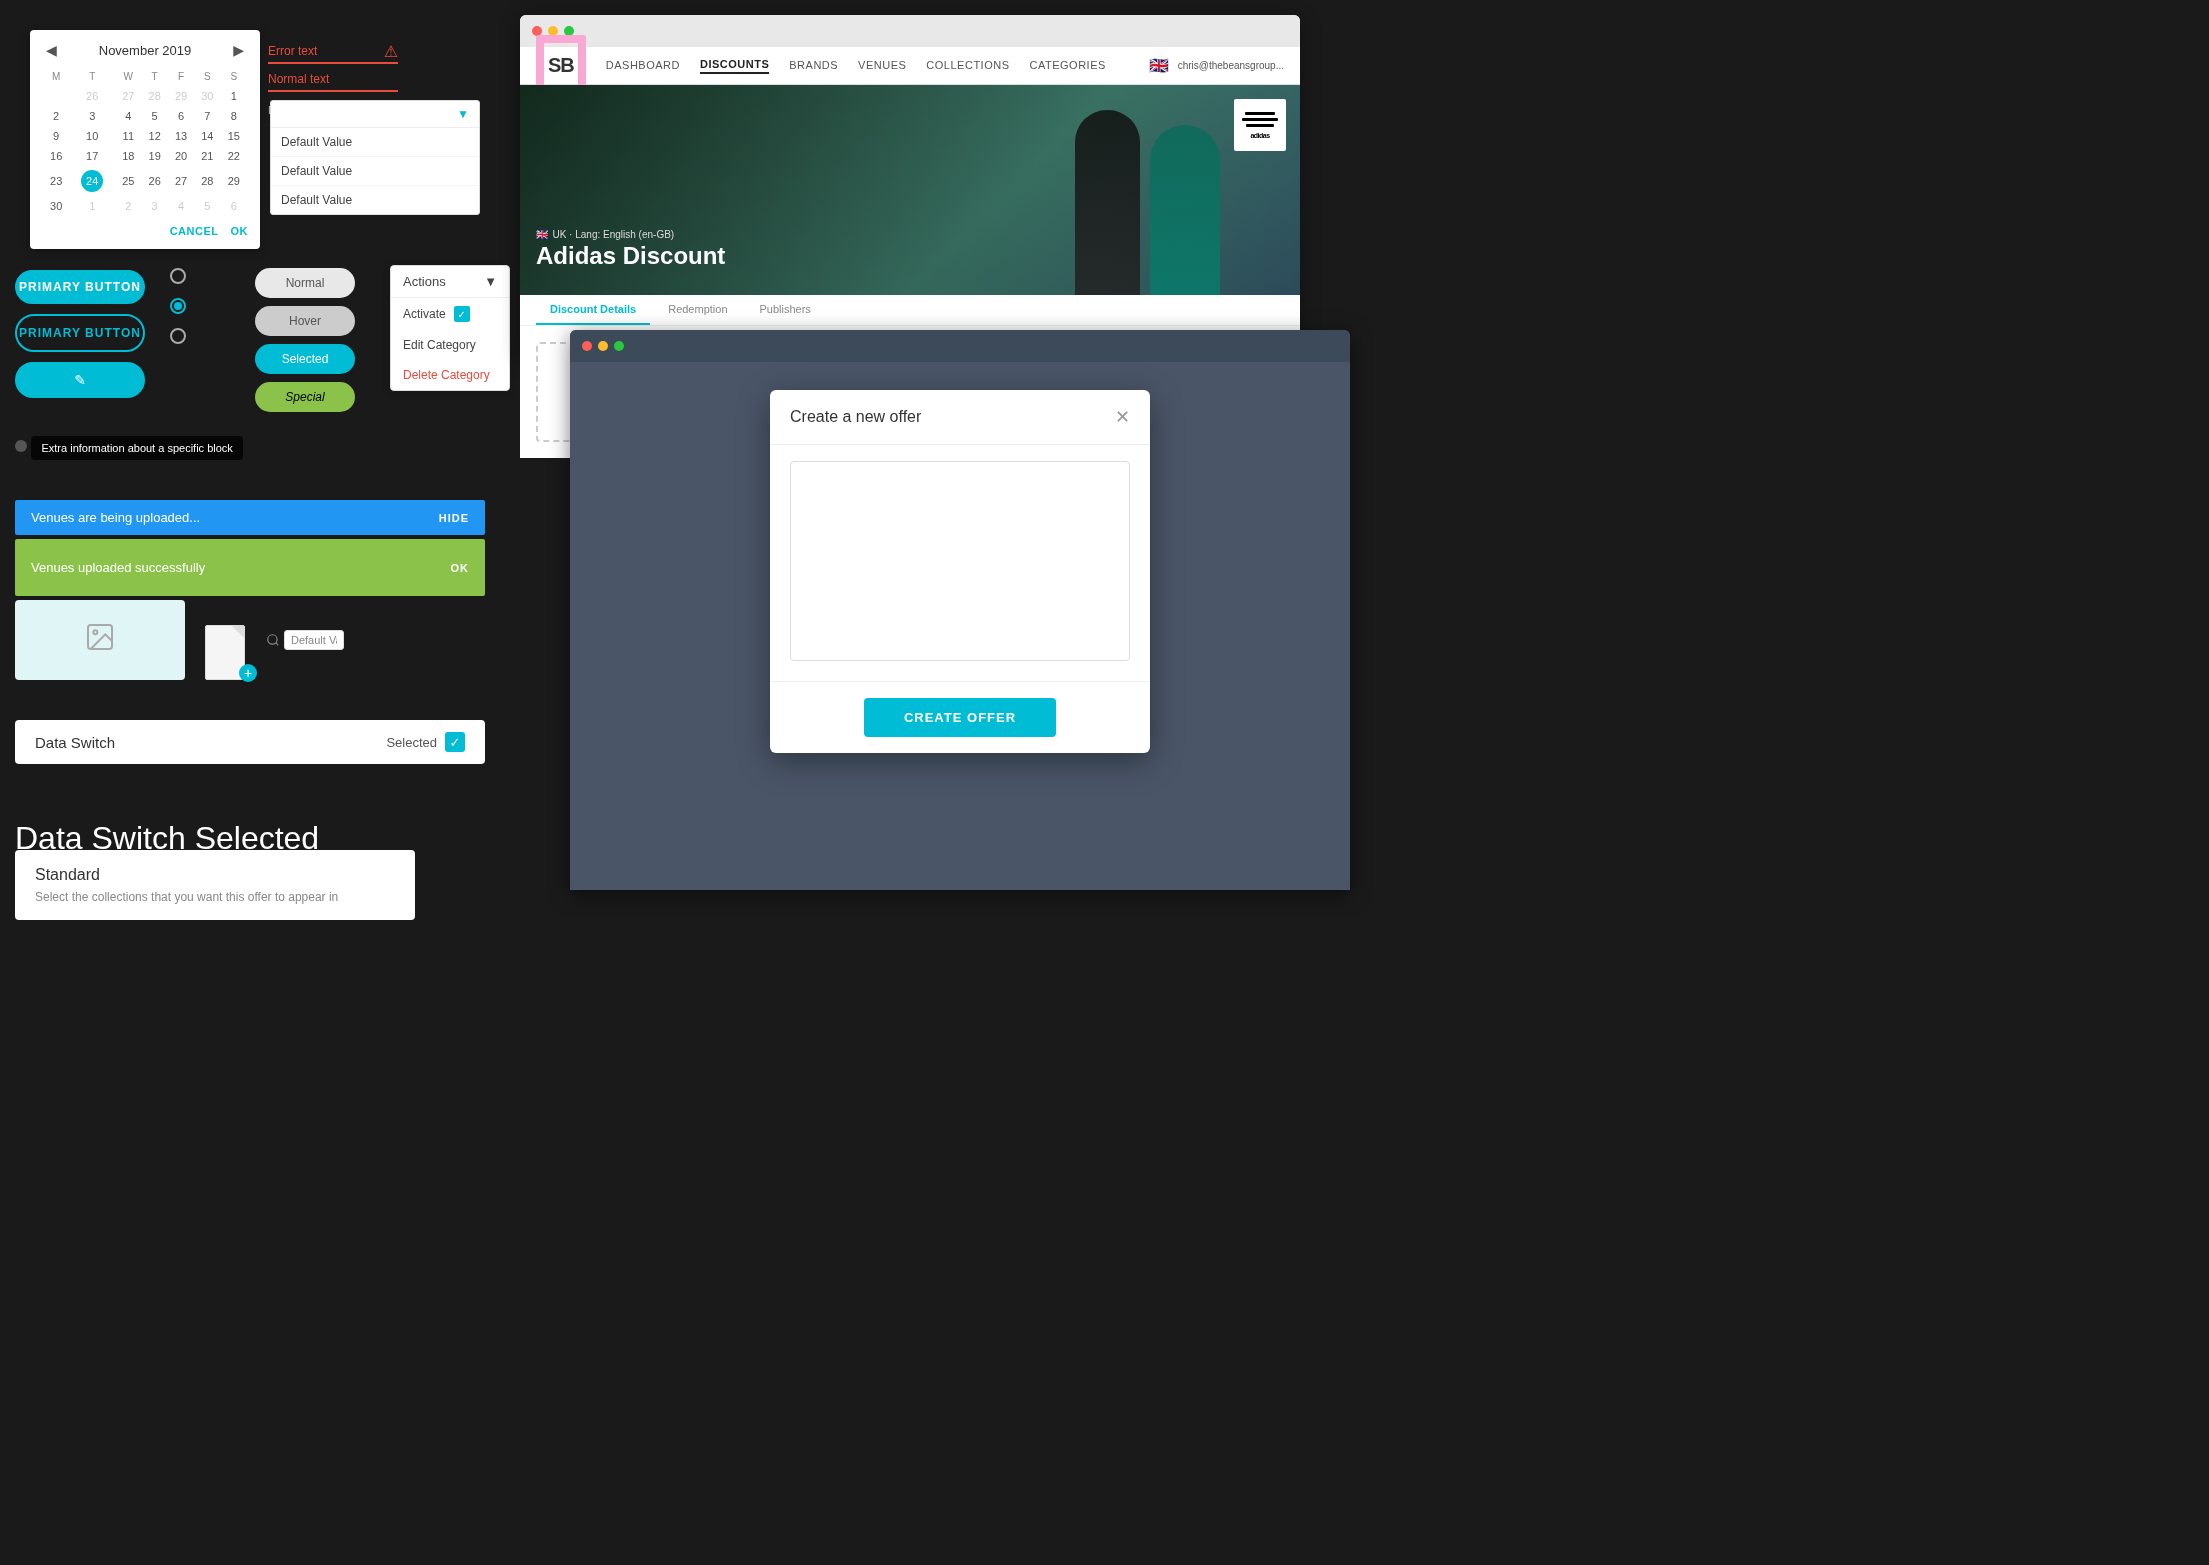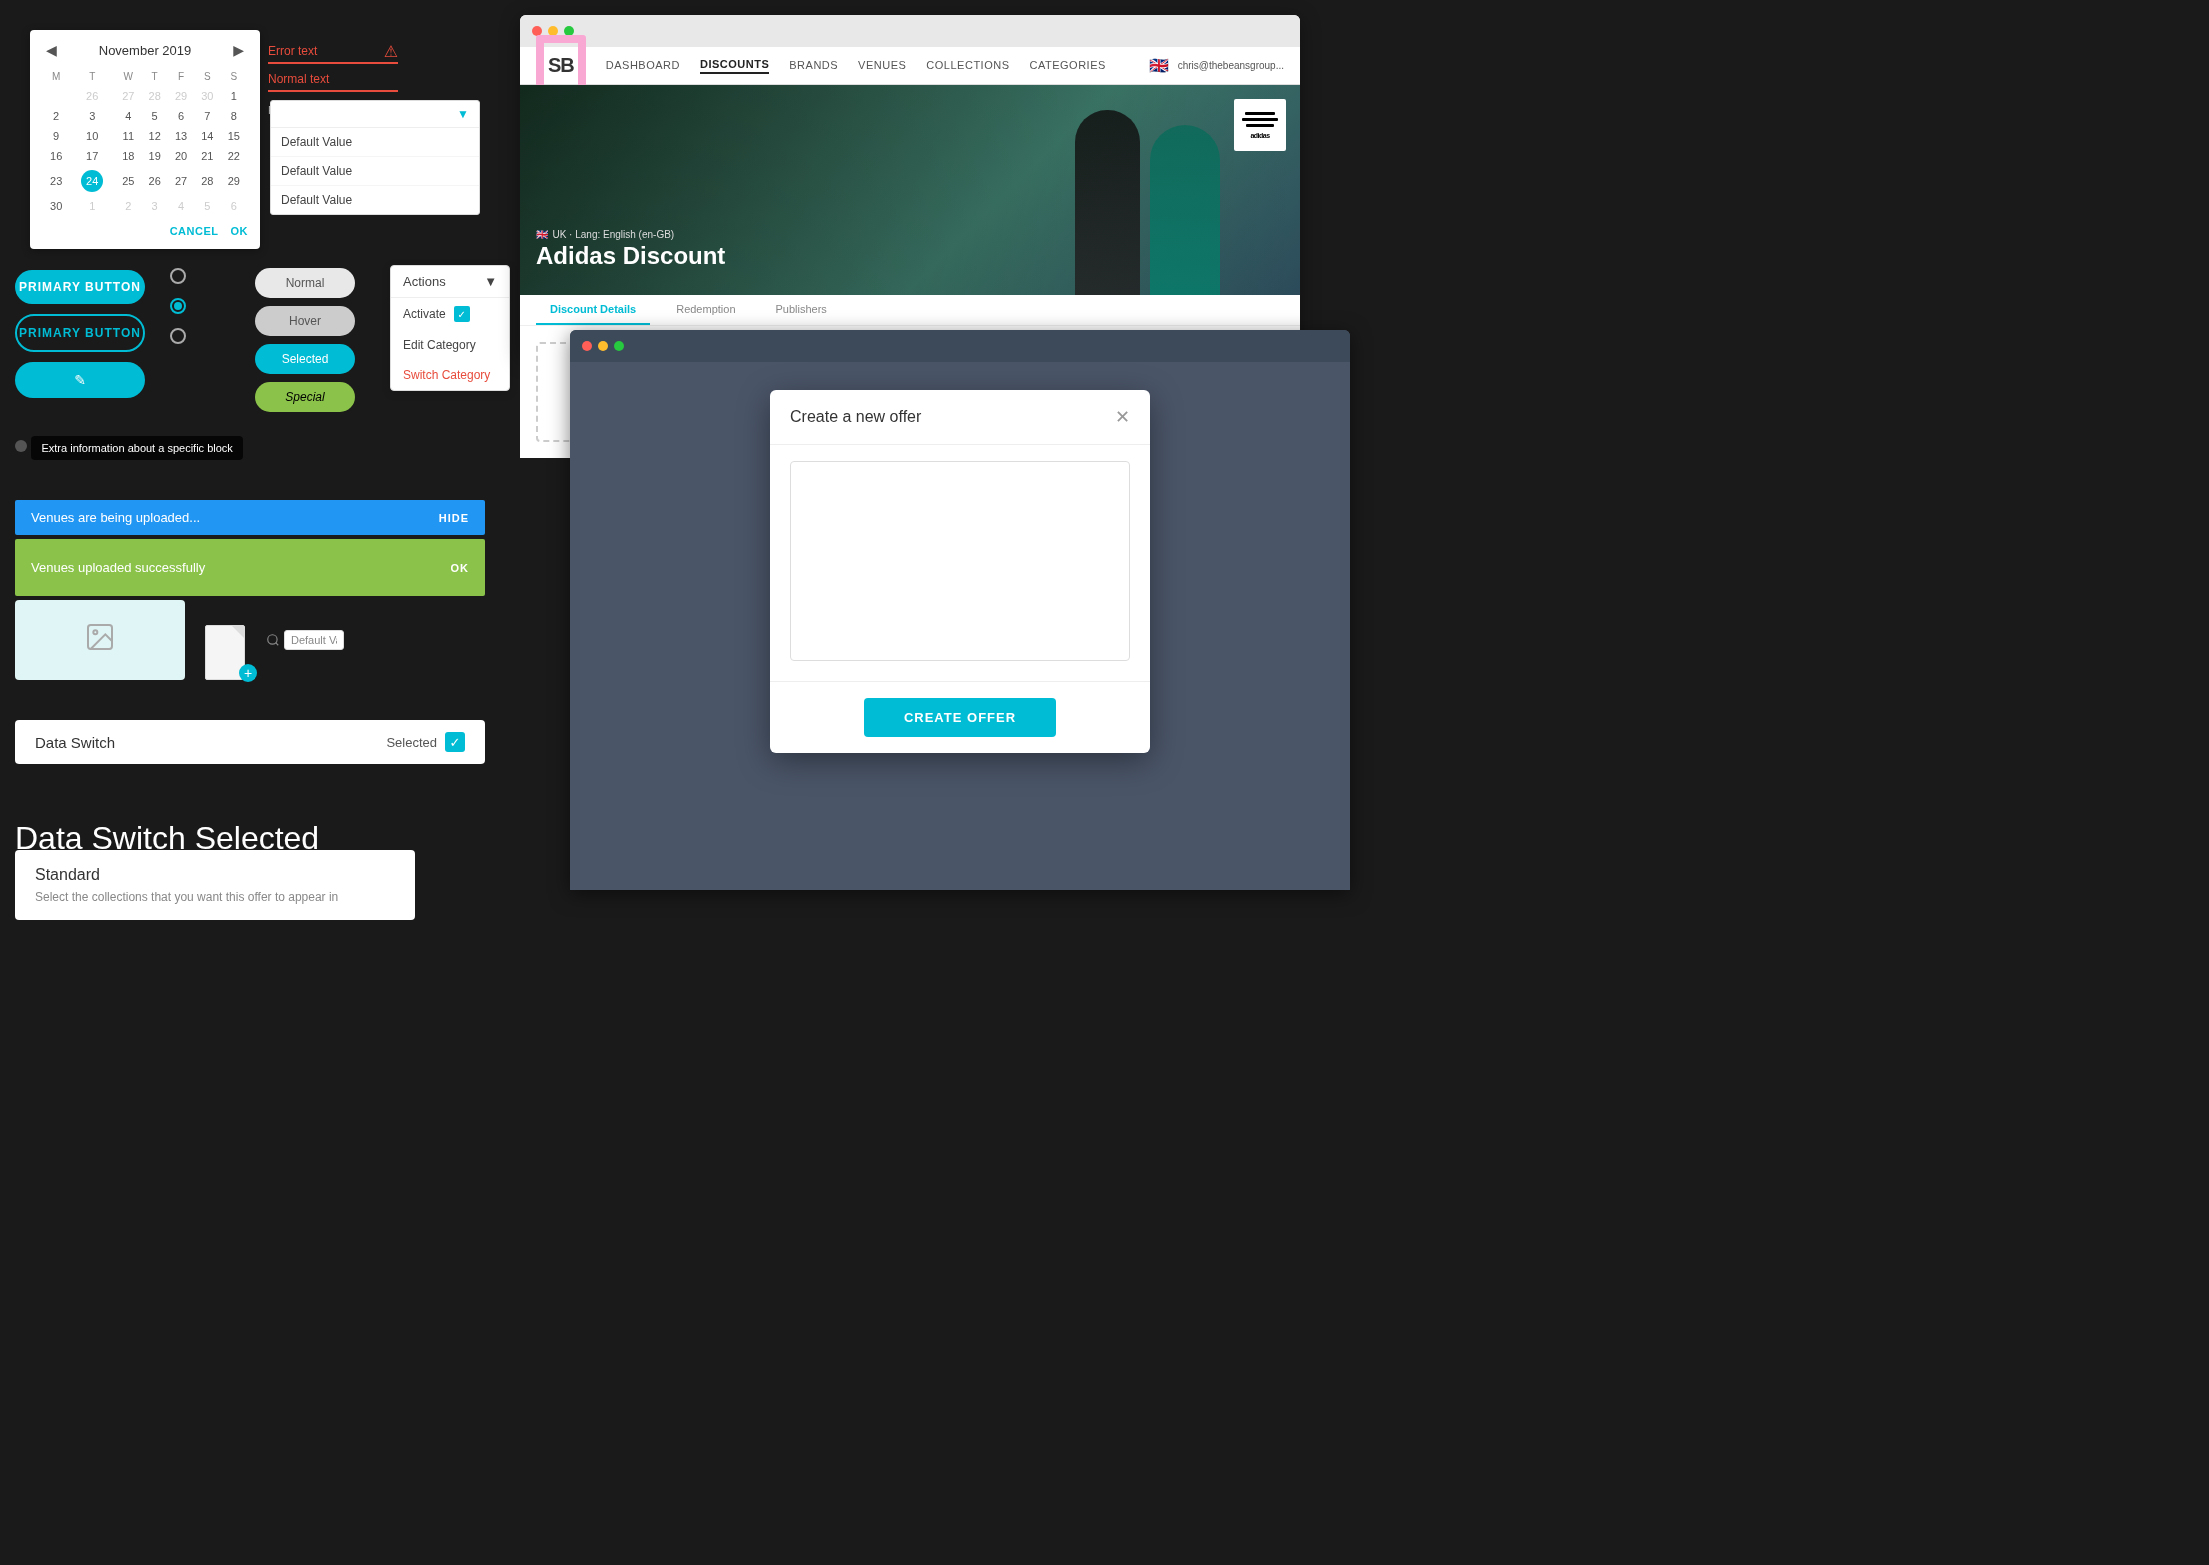--- a/index.html
+++ b/index.html
@@ -599,21 +599,21 @@
     .hero-title {
       position: absolute;
       bottom: 25px; left: 16px;
       font-size: 24px;
       font-weight: 700;
       color: #fff;
     }
     .hero-tabs {
       background: #fff;
       display: flex;
-      gap: 12px;
+      gap: 4px;
       padding: 0 16px;
       border-bottom: 1px solid #eee;
     }
     .hero-tab {
       padding: 8px 14px;
       font-size: 11px;
       color: #888;
       cursor: pointer;
       border-bottom: 2px solid transparent;
     }
@@ -867,21 +867,21 @@
       <span>▼</span>
     </div>
     <div class="actions-item">
       <span>Activate</span>
       <span class="activate-check">✓</span>
     </div>
     <div class="actions-item">
       <span>Edit Category</span>
     </div>
     <div class="actions-item-delete">
-      <span>Switch Category</span>
+      <span>Delete Category</span>
     </div>
   </div>
 
   <div class="tooltip-section">
     <span class="tooltip-toggle"></span>
     <span class="tooltip-box">Extra information about a specific block</span>
   </div>
 
   <div class="notifications-section">
     <div class="notif-uploading">

